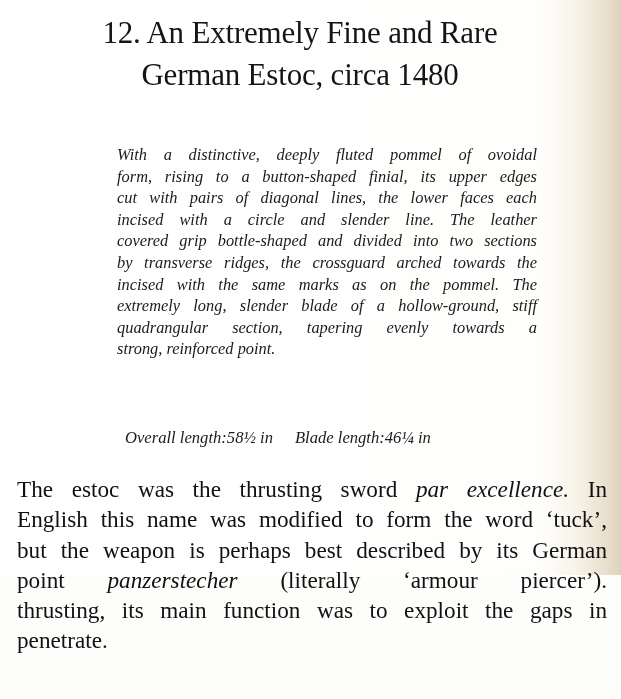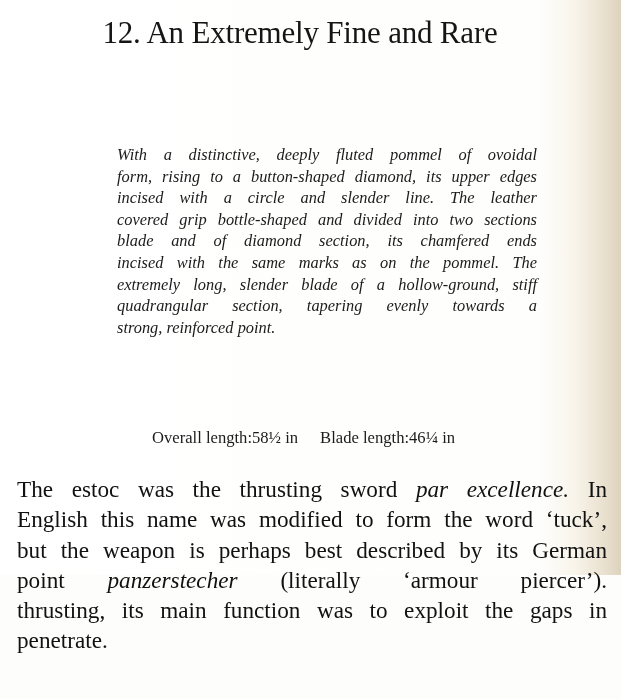--- a/index.html
+++ b/index.html
@@ -20,47 +20,49 @@
   }
   .title div { white-space: nowrap; }
   .desc {
     position: absolute; left: 117px; top: 125px; width: 420px;
     font-style: italic; font-size: 16.4px; line-height: 21.6px;
     text-align: justify; color: #1b1b1b; margin-top: 19px;
   }
   .desc .ln { display: block; text-align: justify; text-align-last: justify; white-space: nowrap; height: 21.6px; }
   .desc .ln.last { text-align-last: left; }
   .measure {
-    position: absolute; left: 125px; top: 428px; font-size: 16.6px;
-    white-space: nowrap; color: #1b1b1b; margin-left: 27px;
+    position: absolute; left: 125px; top: 428px; font-style: italic; font-size: 16.6px;
+    white-space: nowrap; color: #1b1b1b;
   }
   .measure .gap { display: inline-block; width: 22px; }
   .body-text {
     position: absolute; left: 17px; top: 474px; width: 590px;
     font-size: 23.2px; line-height: 30.3px; color: #111;
   }
   .body-text .ln { display: block; text-align: justify; text-align-last: justify; white-space: nowrap; height: 30.3px; }
   .body-text .ln.last { text-align-last: left; }
   .body-text i { font-style: italic; }
 </style>
 </head>
 <body>
 
 <div class="page">
 
   <div class="title">
     <div>12. An Extremely Fine and Rare</div>
+    <div>German Estoc, circa 1480</div>
   </div>
 
   <div class="desc">
     <span class="ln">With a distinctive, deeply fluted pommel of ovoidal</span>
-    <span class="ln">form, rising to a button-shaped diamond, its upper edges</span>
+    <span class="ln">form, rising to a button-shaped finial, its upper edges</span>
+    <span class="ln">cut with pairs of diagonal lines, the lower faces each</span>
     <span class="ln">incised with a circle and slender line.  The leather</span>
     <span class="ln">covered grip bottle-shaped and divided into two sections</span>
-    <span class="ln">blade and of diamond section, its chamfered ends</span>
+    <span class="ln">by transverse ridges, the crossguard arched towards the</span>
     <span class="ln">incised with the same marks as on the pommel. The</span>
     <span class="ln">extremely long, slender blade of a hollow-ground, stiff</span>
     <span class="ln">quadrangular section, tapering evenly towards a</span>
     <span class="ln last">strong, reinforced point.</span>
   </div>
 
   <div class="measure">
     <span>Overall length:58½ in</span><span class="gap"></span><span>Blade length:46¼ in</span>
   </div>
 

